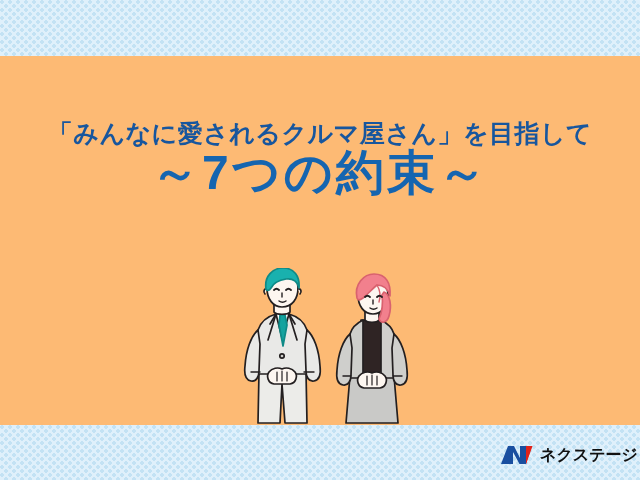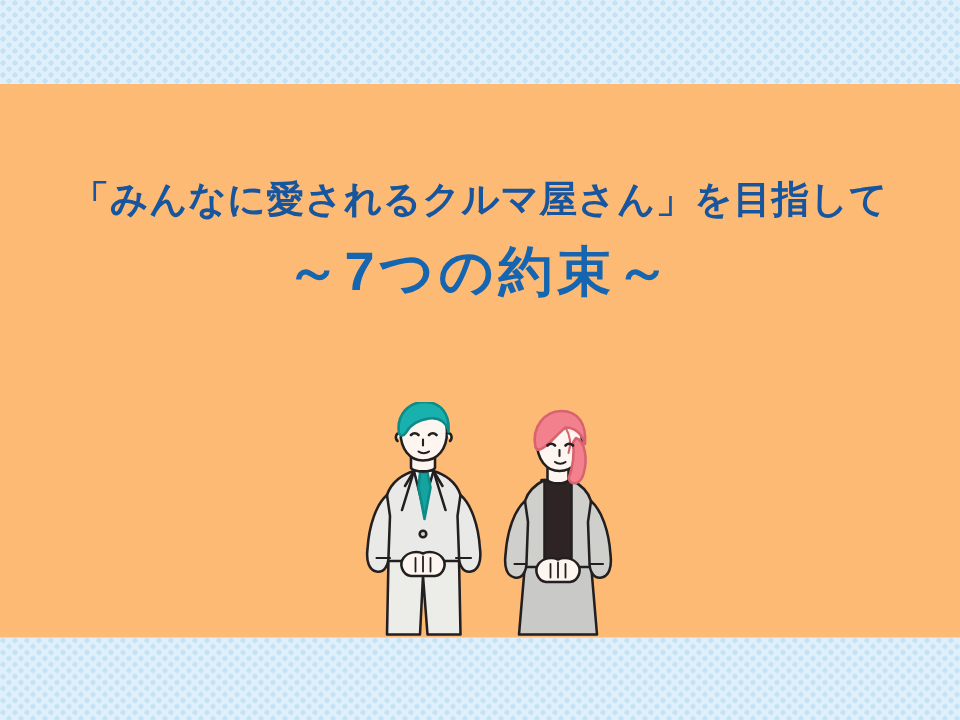--- a/index.html
+++ b/index.html
@@ -43,22 +43,21 @@
   }
   .headline-1 {
     font-size: 25px;
     font-weight: 700;
     color: #17569e;
     letter-spacing: 0.5px;
     line-height: 1.2;
     white-space: nowrap;
   }
   .headline-2 {
-    margin-top: 14px;
-    font-size: 36px;
+    font-size: 48px;
     font-weight: 900;
     color: #1565b0;
     letter-spacing: 3px;
     line-height: 1.05;
     white-space: nowrap;
   }
 
   
   #illustration {
     position: absolute;
@@ -192,14 +191,23 @@
           <path d="M39 100 L39 109 M44 99 L44 109 M49 100 L49 109" stroke-width="1.2"></path>
 
           <path d="M15 100 L23 100 M65 100 L74 100" stroke-width="1.4"></path>
         </g>
       </g>
     </svg>
   </div>
 
   <div id="band-bottom" class="dot-band"></div>
 
+  <div id="logo">
+    <svg id="logo-mark" viewBox="0 0 34 24">
+      <path d="M1 21 L8 3 L14 3 L20 15 L20 3 L26 3 L26 21 L19.5 21 L13 9 L13 21 Z" fill="#1a4fa0"></path>
+      <path d="M20 3 L26 3 L26 21 L32 3 L26 3 Z" fill="#e2231a"></path>
+      <path d="M26 3 L32.5 3 L26 21 Z" fill="#e2231a"></path>
+      <path d="M20 3 L26 3 L26 15 Z" fill="#1a4fa0"></path>
+    </svg>
+    <span id="logo-text">ネクステージ</span>
+  </div>
 
 </div>
 
 </body></html>

